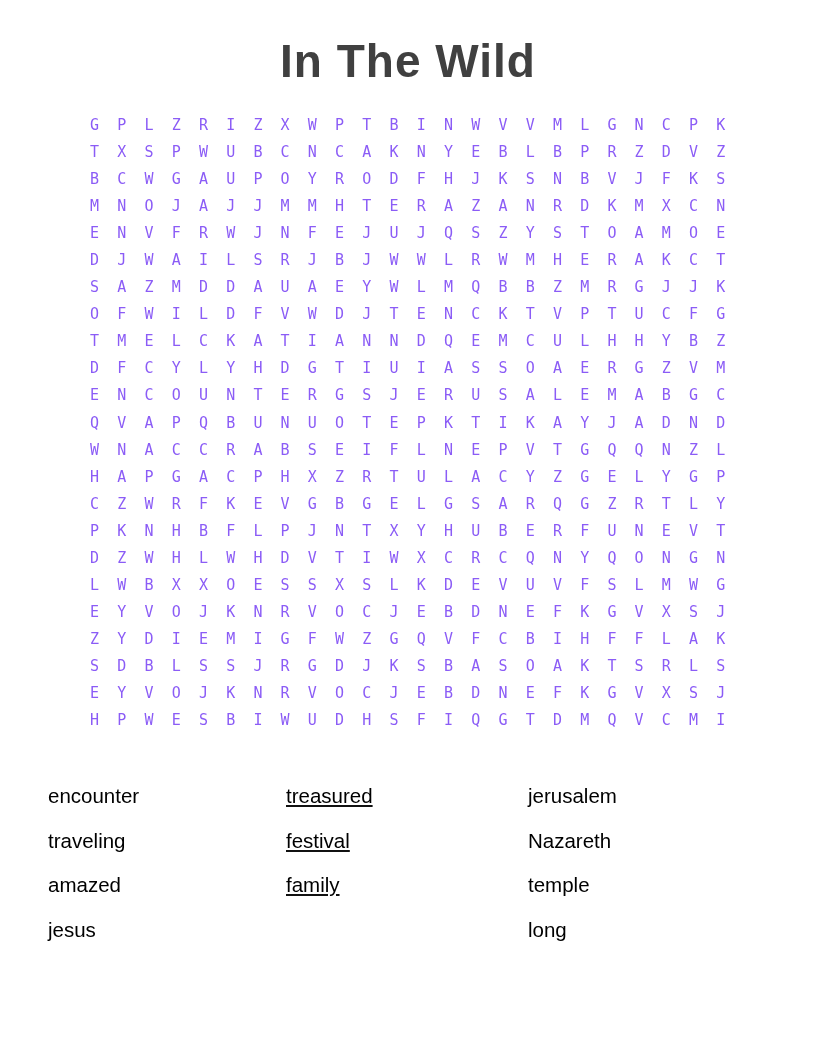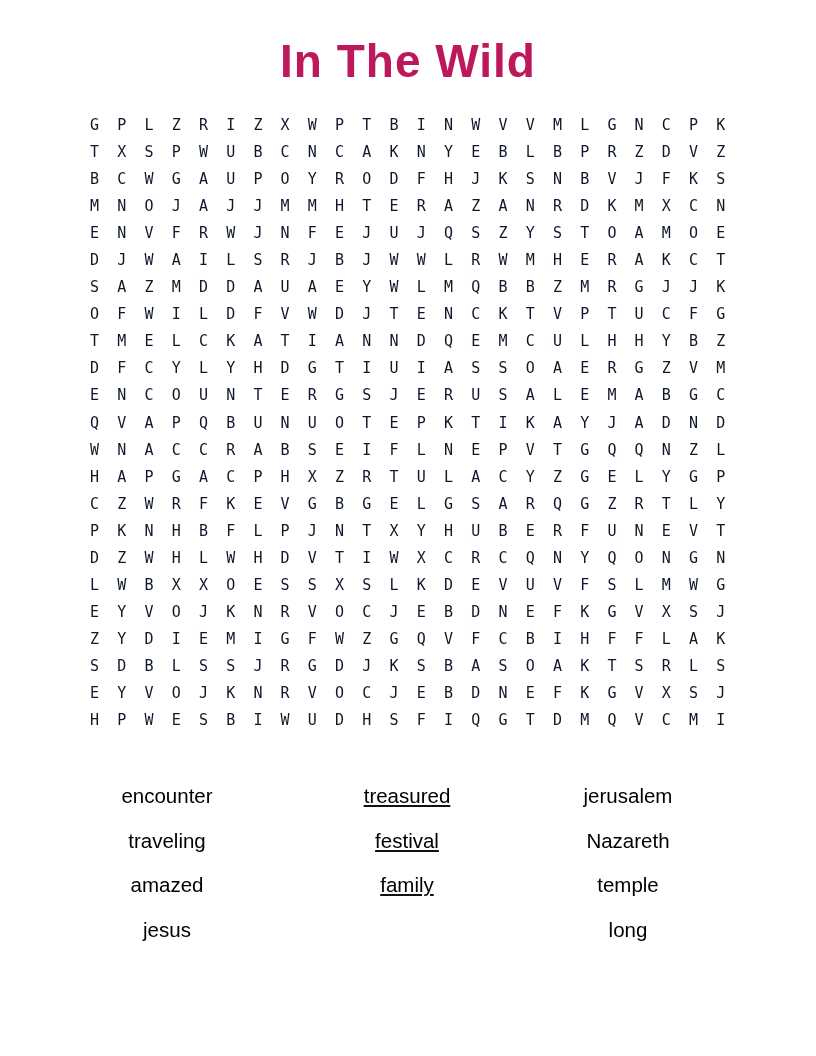--- a/index.html
+++ b/index.html
@@ -17,51 +17,50 @@
   }
   .page-title {
     position: absolute;
     top: 34px;
     left: 0;
     width: 816px;
     text-align: center;
     font-size: 46px;
     font-weight: 600;
     letter-spacing: 1px;
-    color: #be185d;
+    color: #404040;
     margin: 0;
   }
   .grid {
     position: absolute;
     top: 112px;
     left: 90px;
     font-family: "DejaVu Sans Mono", monospace;
     font-size: 15px;
     font-weight: 500;
-    color: #0f172a;
+    color: #8b5cf6;
     white-space: nowrap;
     text-align: center;
   }
   .grid-row {
     height: 27.05px;
     line-height: 27.05px;
     letter-spacing: 18.2px;
   }
   .word-list {
     position: absolute;
     top: 782px;
     left: 48px;
     right: 40px;
     display: flex;
     flex-direction: row;
   }
   .word-col {
     display: flex;
     flex-direction: column;
-    text-align: center;
   }
   .word-col-1 { width: 238px; }
   .word-col-2 { width: 242px; text-decoration: underline; }
   .word-col-3 { width: 200px; }
   .word-item {
     height: 44.5px;
     line-height: 28px;
     font-size: 20.5px;
     color: #000000;
   }

